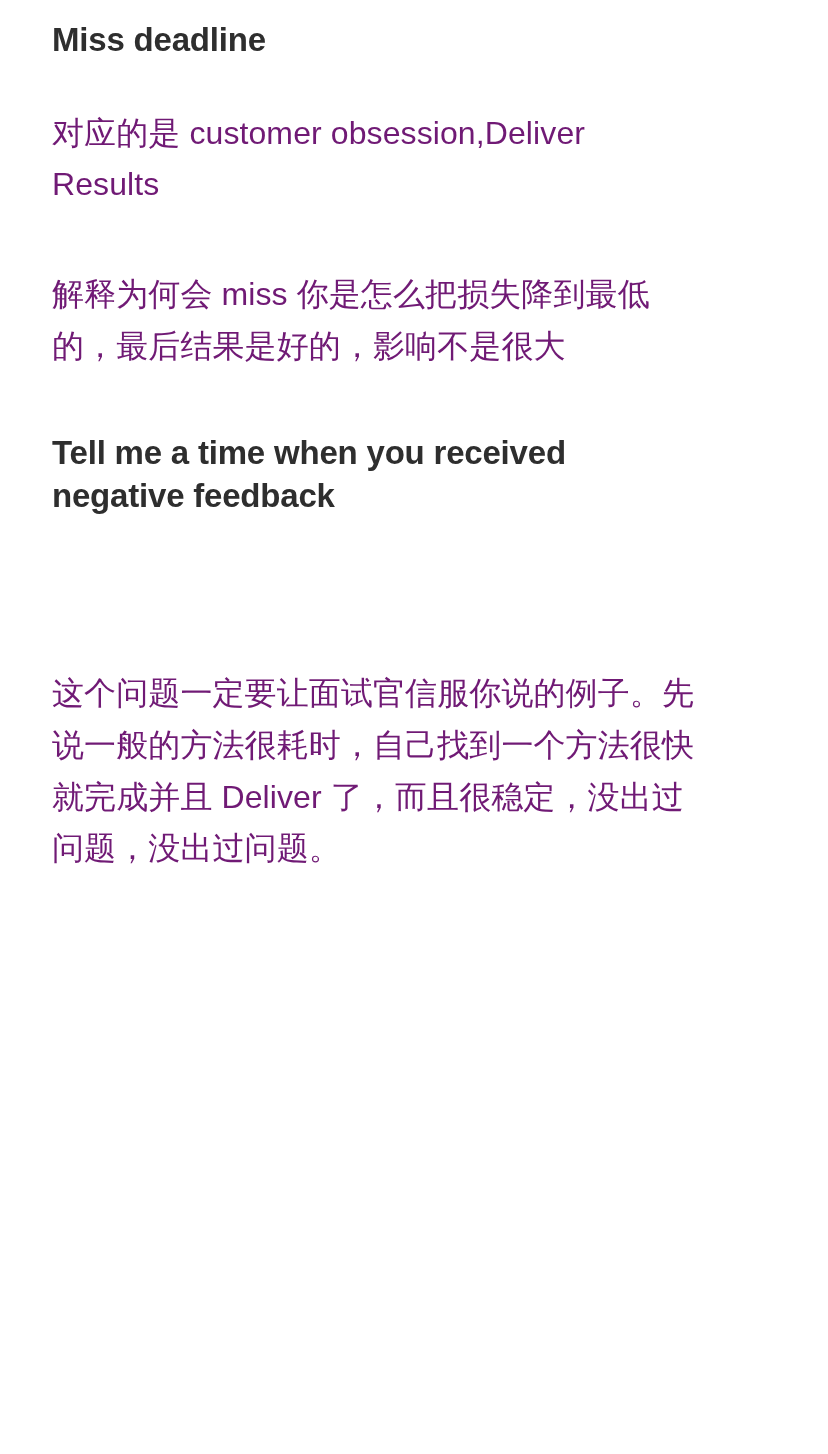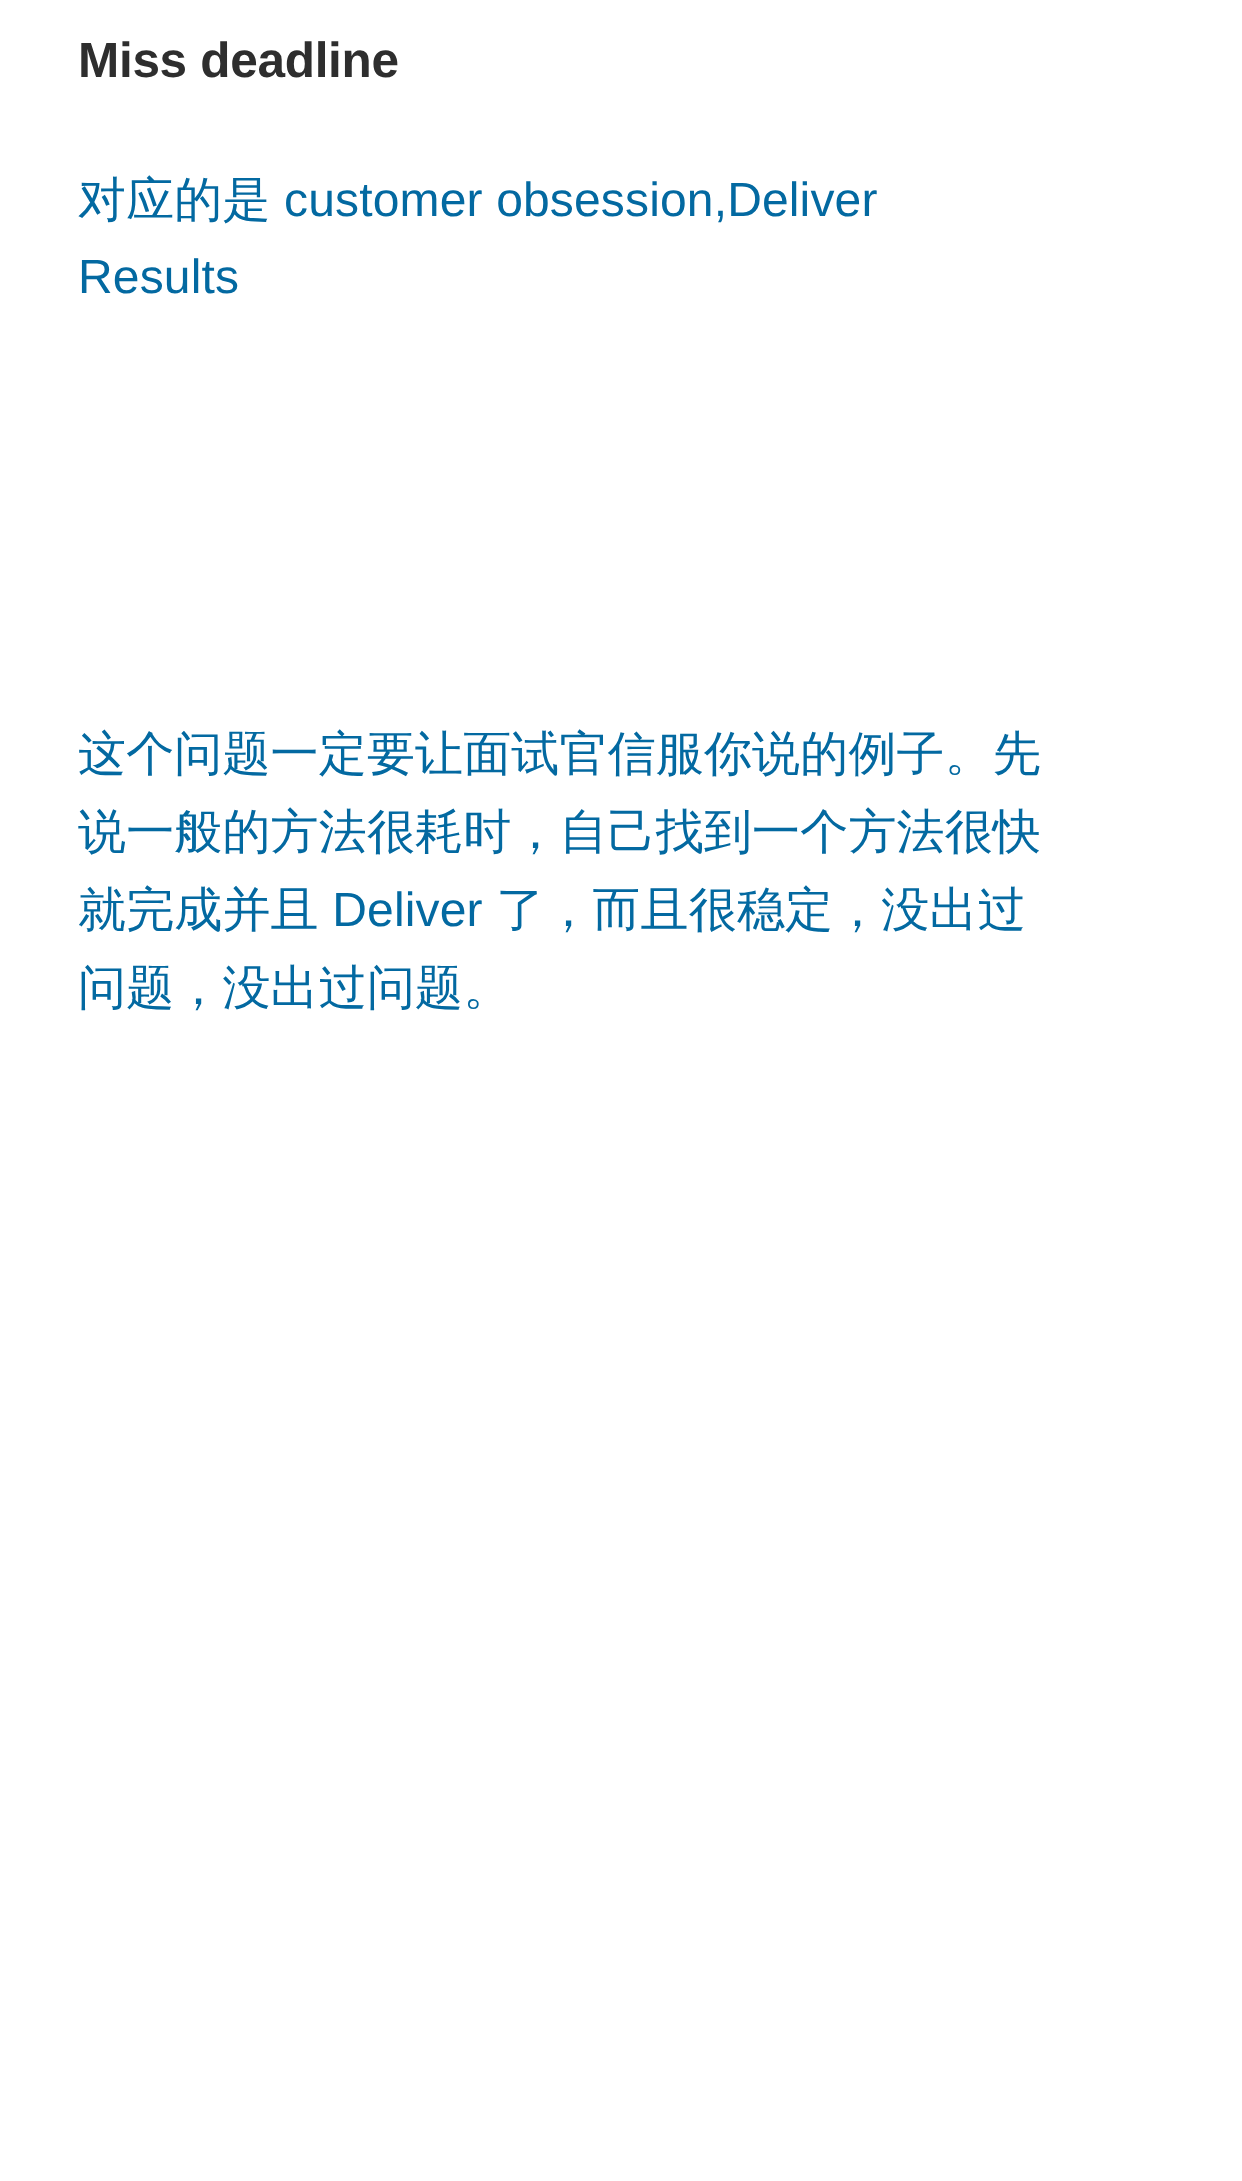--- a/index.html
+++ b/index.html
@@ -26,44 +26,46 @@
     line-height: 1.32;
     font-weight: 700;
     color: #2e2e2e;
     margin: 0;
     letter-spacing: -0.2px;
   }
   p.para {
     font-size: 32px;
     line-height: 1.62;
     font-weight: 400;
-    color: #0369a1;
+    color: #701a75;
     margin: 0;
     letter-spacing: 0.1px;
   }
   .gap-lg { height: 58px; }
   .spacer-after-heading { height: 46px; }
 </style>
 </head>
 <body>
 
 <div class="page">
 
   <h2 class="heading">Miss deadline</h2>
 
   <div class="spacer-after-heading"></div>
 
   <p class="para">对应的是 customer obsession,Deliver Results</p>
 
   <div class="gap-lg"></div>
 
 
+  <p class="para">解释为何会 miss 你是怎么把损失降到最低的，最后结果是好的，影响不是很大</p>
 
   <div class="gap-lg"></div>
 
+  <h2 class="heading">Tell me a time when you received negative feedback</h2>
 
   <div class="spacer-after-heading"></div>
 
 
   <div class="gap-lg"></div>
 
 
   <div class="spacer-after-heading"></div>
 
   <p class="para">这个问题一定要让面试官信服你说的例子。先说一般的方法很耗时，自己找到一个方法很快就完成并且 Deliver 了，而且很稳定，没出过问题，没出过问题。</p>

